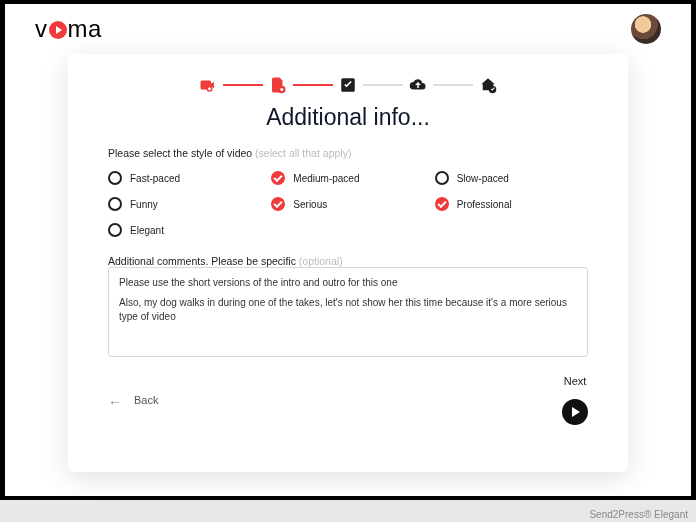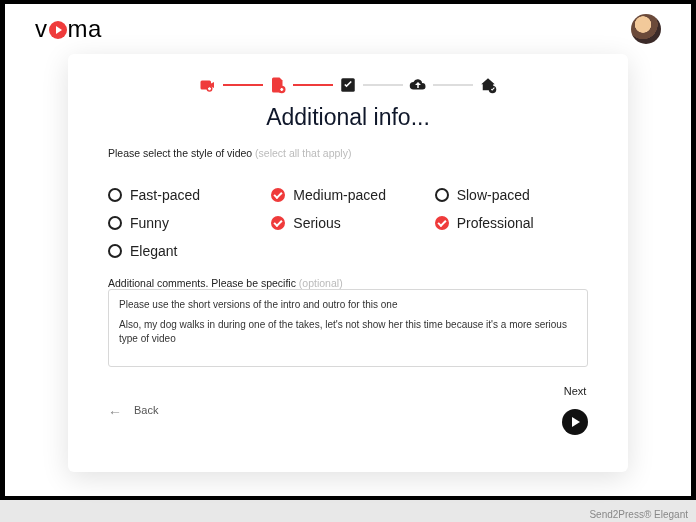--- a/index.html
+++ b/index.html
@@ -89,35 +89,35 @@
   h2.title {
     text-align: center;
     font-size: 23px;
     font-weight: 400;
     margin: 6px 0 16px 0;
     color: #0f172a;
   }
   .prompt {
     font-size: 10.5px;
     color: #222;
-    margin-bottom: 28px;
+    margin-bottom: 12px;
   }
   .prompt .opt { color: #bbb; }
   .options {
     display: grid;
     grid-template-columns: repeat(3, 1fr);
     gap: 12px 10px;
     margin-bottom: 18px;
   }
   .opt-item {
     display: flex;
     align-items: center;
     gap: 8px;
     cursor: pointer;
-    font-size: 14px;
+    font-size: 10px;
     color: #222;
   }
   .chk {
     width: 14px;
     height: 14px;
     border-radius: 50%;
     border: 2px solid #202020;
     flex-shrink: 0;
     display: flex;
     align-items: center;
@@ -138,21 +138,21 @@
   }
   .comments-label {
     font-size: 10.5px;
     color: #222;
   }
   .comments-label .opt { color: #bbb; }
   .comments-box {
     border: 1px solid #d8d8d8;
     border-radius: 3px;
     padding: 8px 10px;
-    height: 78px;
+    height: 90px;
     font-size: 10px;
     line-height: 1.4;
     color: #333;
     overflow: hidden;
   }
   .comments-box p { margin-bottom: 6px; }
   .nav-row {
     display: flex;
     justify-content: space-between;
     align-items: center;

